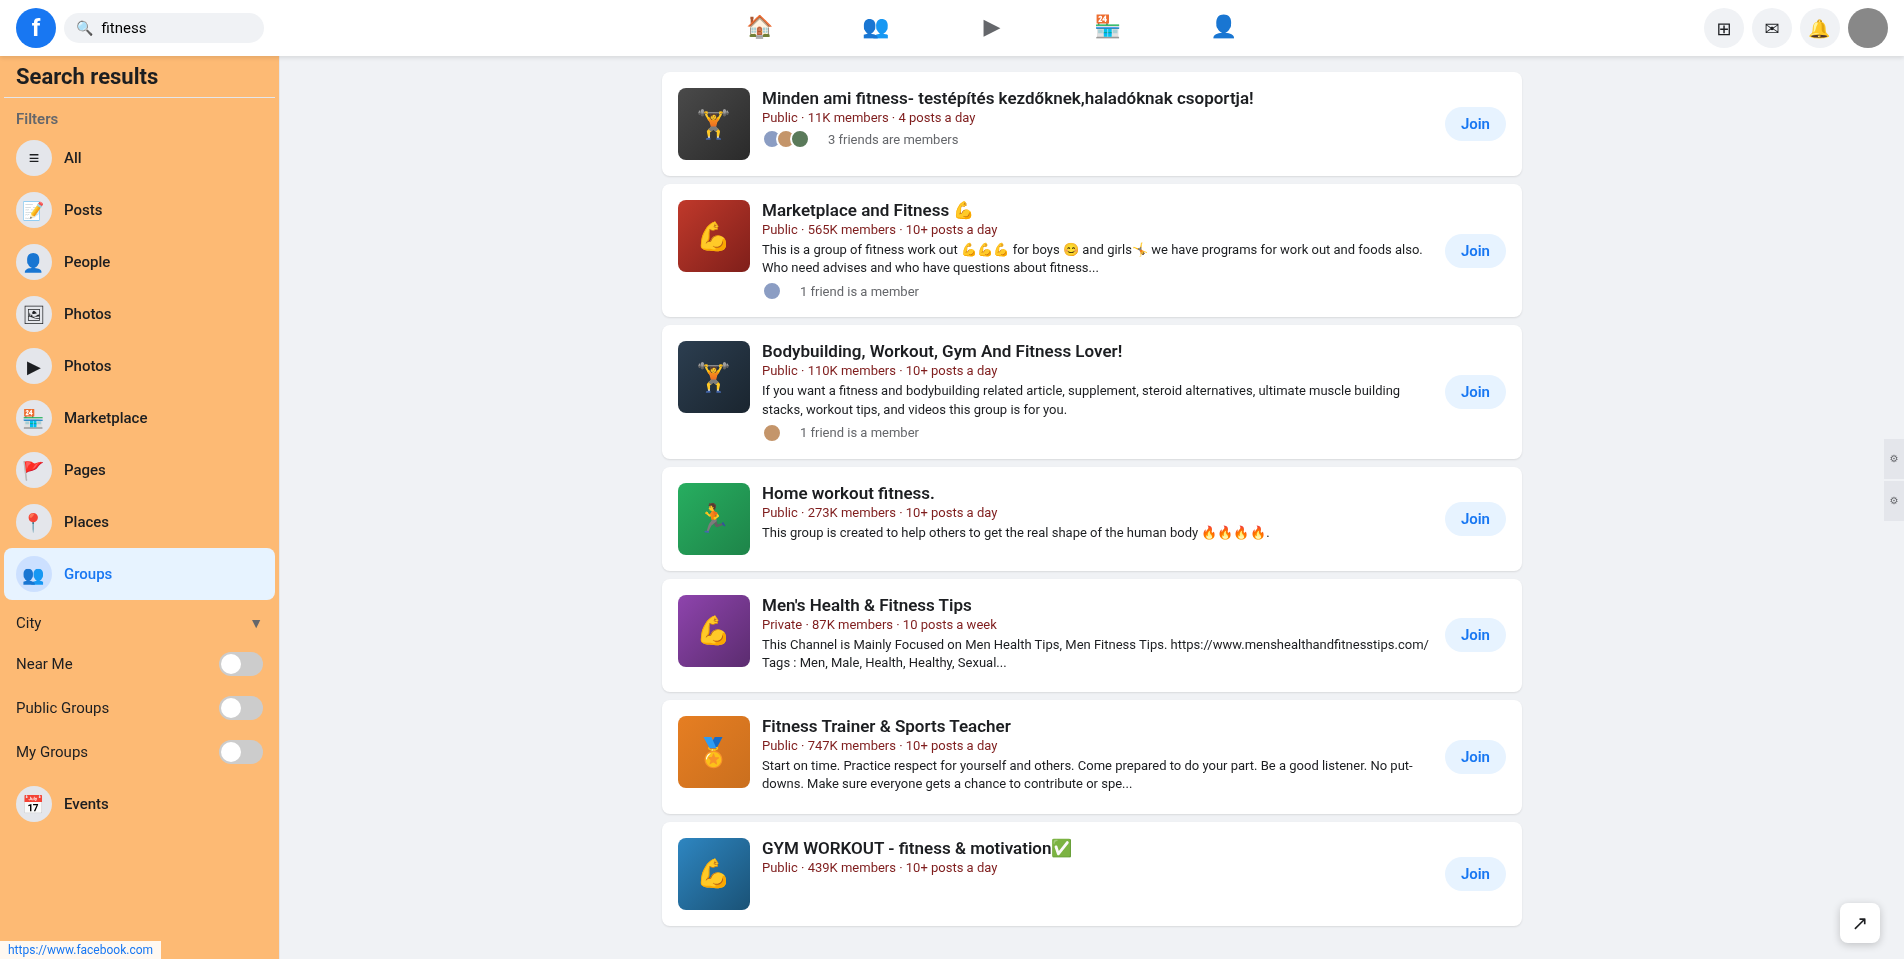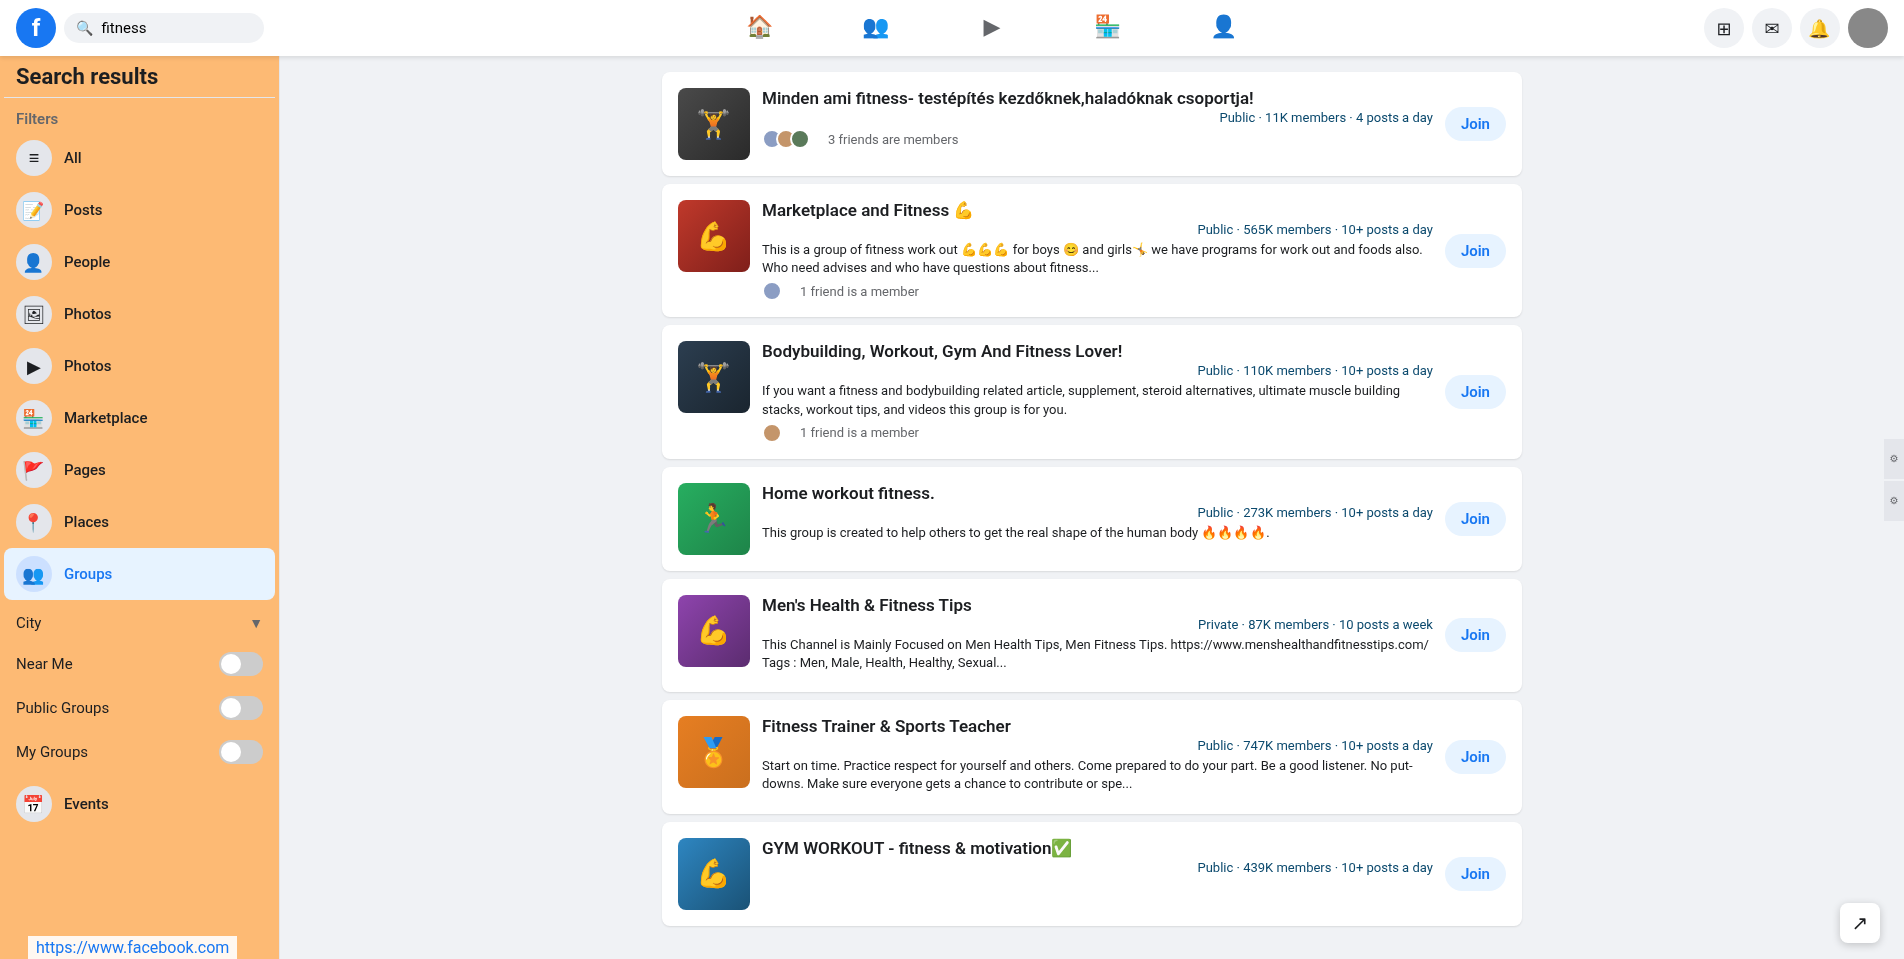--- a/index.html
+++ b/index.html
@@ -81,36 +81,36 @@
     .group-card {
       background: #fff; border-radius: 8px; padding: 16px; margin-bottom: 8px;
       display: flex; align-items: flex-start; gap: 12px; box-shadow: 0 1px 2px rgba(0,0,0,0.1);
     }
     .group-image {
       width: 72px; height: 72px; border-radius: 8px; background: #c8c8c8;
       flex-shrink: 0; overflow: hidden; position: relative;
     }
     .group-info { flex: 1; }
     .group-name { font-size: 17px; font-weight: 600; color: #1c1e21; margin-bottom: 2px; }
-    .group-meta { font-size: 13px; color: #0c4a6e; margin-bottom: 4px; text-align: right; }
+    .group-meta { font-size: 13px; color: #7f1d1d; margin-bottom: 4px; }
     .group-desc { font-size: 13px; color: #1c1e21; margin-bottom: 4px; line-height: 1.4; }
     .group-friends { display: flex; align-items: center; gap: 18px; font-size: 13px; color: #65676b; margin-top: 4px; }
     .friend-avatars { display: flex; }
     .friend-avatar { width: 20px; height: 20px; border-radius: 50%; background: #bbb; border: 2px solid #fff; margin-left: -6px; }
     .friend-avatar:first-child { margin-left: 0; }
     .join-btn {
       background: #e7f3ff; color: #1877f2; border: none; border-radius: 17px;
       padding: 8px 16px; font-size: 15px; font-weight: 600; cursor: pointer; flex-shrink: 0;
       align-self: center;
     }
 
     
     .status-bar {
       position: fixed; bottom: 0; left: 0; background: rgba(255,255,255,0.9);
-      font-size: 16px; color: #1877f2; padding: 2px 8px; z-index: 200; margin-left: 28px;
+      font-size: 12px; color: #1877f2; padding: 2px 8px; z-index: 200;
     }
 
     
     .right-edge {
       position: fixed; right: 0; top: 50%; transform: translateY(-50%);
       display: flex; flex-direction: column; gap: 2px; z-index: 50;
     }
     .edge-btn {
       width: 20px; height: 40px; background: #e4e6eb; display: flex; align-items: center;
       justify-content: center; cursor: pointer; font-size: 10px; color: #65676b;

